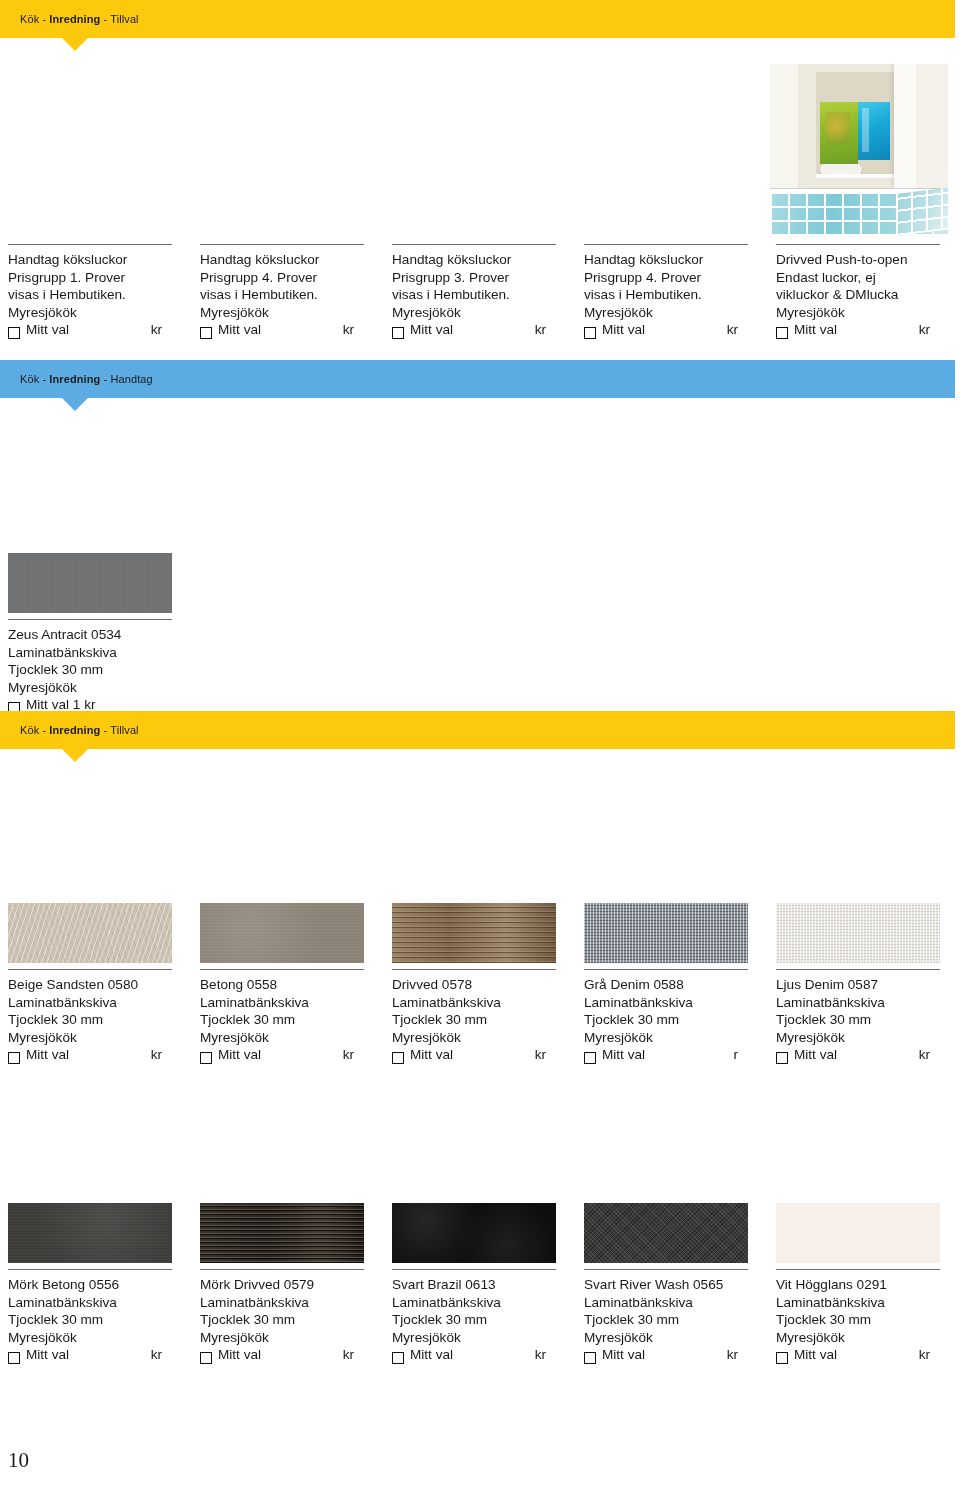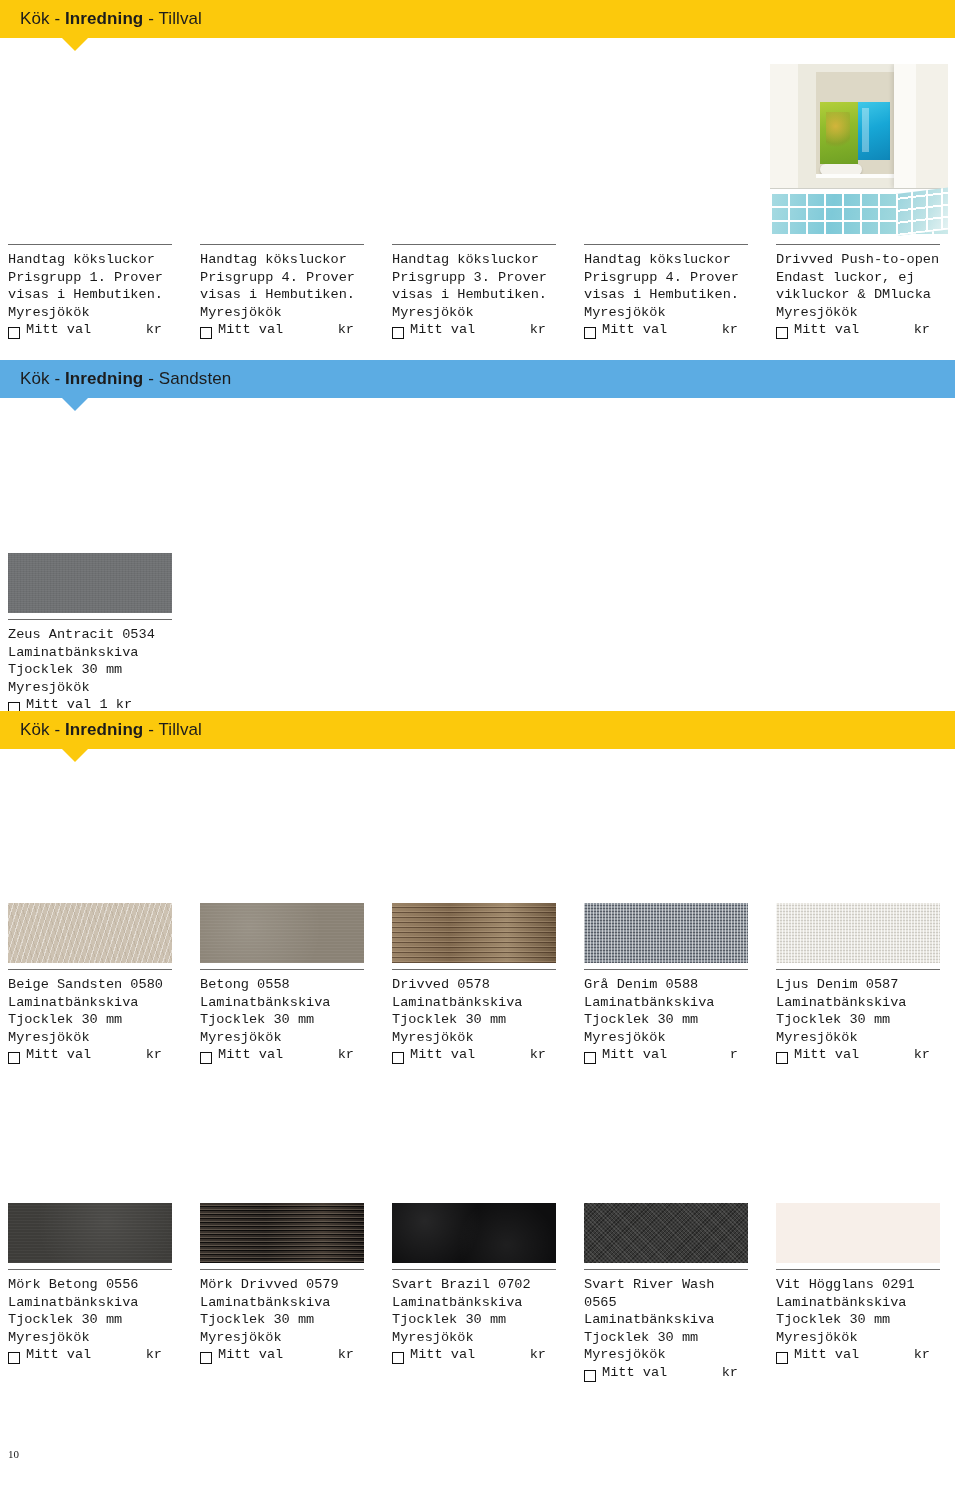--- a/index.html
+++ b/index.html
@@ -15,21 +15,21 @@
   .banner{
     position:absolute;
     left:0;
     width:955px;
     height:38px;
     display:flex;
     align-items:center;
   }
   .banner .btitle{
     padding-left:20px;
-    font-size:17px;
+    font-size:11px;
     letter-spacing:.1px;
     white-space:nowrap;
     color:#1c1c1c;
   }
   .banner .btitle b{font-weight:bold;}
   .banner-yellow{background:#fcc90c;}
   .banner-blue{background:#5cace3;}
   .notch{
     position:absolute;
     left:62px;
@@ -75,21 +75,21 @@
   }
   .hero .tileR{position:absolute;left:126px;top:130px;width:52px;height:42px;
      background:
        repeating-linear-gradient(90deg,#ffffff 0 2px,transparent 2px 15px),
        repeating-linear-gradient(0deg,#ffffff 0 2px,transparent 2px 12px),
        linear-gradient(120deg,#9ad3dd 0%,#bfe3e6 60%,#e5f3f3 100%);
      transform:skewY(-7deg);transform-origin:left top;}
 
   
   .grid{position:absolute;left:0;display:flex;width:960px;}
-  .cell{width:192px;box-sizing:border-box;padding-right:28px;font-family:Liberation Mono, monospace;}
+  .cell{width:192px;box-sizing:border-box;padding-right:28px;}
   .cell .sep{height:1px;background:#6b6b6b;margin-bottom:6px;}
   .cell .txt{font-size:13.6px;line-height:17.6px;color:#1a1a1a;}
   .cell .choice{
     display:flex;align-items:flex-end;font-size:13.6px;line-height:17.6px;margin-top:0px;
   }
   .cell .box{
     display:inline-block;width:10px;height:10px;border:1.6px solid #111;
     margin-right:6px;flex:0 0 auto;
   }
   .cell .choice .lbl{white-space:nowrap;}
@@ -136,21 +136,21 @@
   .sw-riverwash{background:
       repeating-linear-gradient(45deg,rgba(255,255,255,.10) 0 1px,transparent 1px 3px),
       repeating-linear-gradient(-45deg,rgba(0,0,0,.35) 0 1px,transparent 1px 3px),
       #3a3a39;}
   .sw-vit{background:#f7efe9;}
 
   
   .pageno{
     position:absolute;left:8px;top:1448px;
     font-family:"Liberation Serif", serif;
-    font-size:11px;color:#1a1a1a;
+    font-size:21px;color:#1a1a1a;
   }
 </style>
 </head>
 <body>
 
 <div class="banner banner-yellow" style="top:0;">
   <div class="btitle">
     <span>Kök - </span><b>Inredning</b><span> - Tillval</span>
   </div>
 </div>
@@ -239,21 +239,21 @@
     <div class="choice">
       <span class="box"></span>
       <span class="lbl">Mitt val</span>
       <span class="unit">kr</span>
     </div>
   </div>
   </div>
 
 <div class="banner banner-blue" style="top:360px;">
   <div class="btitle">
-    <span>Kök - </span><b>Inredning</b><span> - Sandsten</span>
+    <span>Kök - </span><b>Inredning</b><span> - Handtag</span>
   </div>
 </div>
 <div class="notch notch-blue" style="top:398px;"></div>
 
 <div class="grid" id="row-original" style="top:553px;padding-left:8px;">
   <div class="cell">
     <div class="swatch sw-zeus"></div>
     <div class="sep"></div>
     <div class="txt">
       <div>Zeus Antracit 0534</div>
@@ -382,21 +382,21 @@
     <div class="choice">
       <span class="box"></span>
       <span class="lbl">Mitt val</span>
       <span class="unit">kr</span>
     </div>
   </div>
   <div class="cell">
     <div class="swatch sw-brazil"></div>
     <div class="sep"></div>
     <div class="txt">
-      <div>Svart Brazil 0702</div>
+      <div>Svart Brazil 0613</div>
       <div>Laminatbänkskiva</div>
       <div>Tjocklek 30 mm</div>
       <div>Myresjökök</div>
     </div>
     <div class="choice">
       <span class="box"></span>
       <span class="lbl">Mitt val</span>
       <span class="unit">kr</span>
     </div>
   </div>

